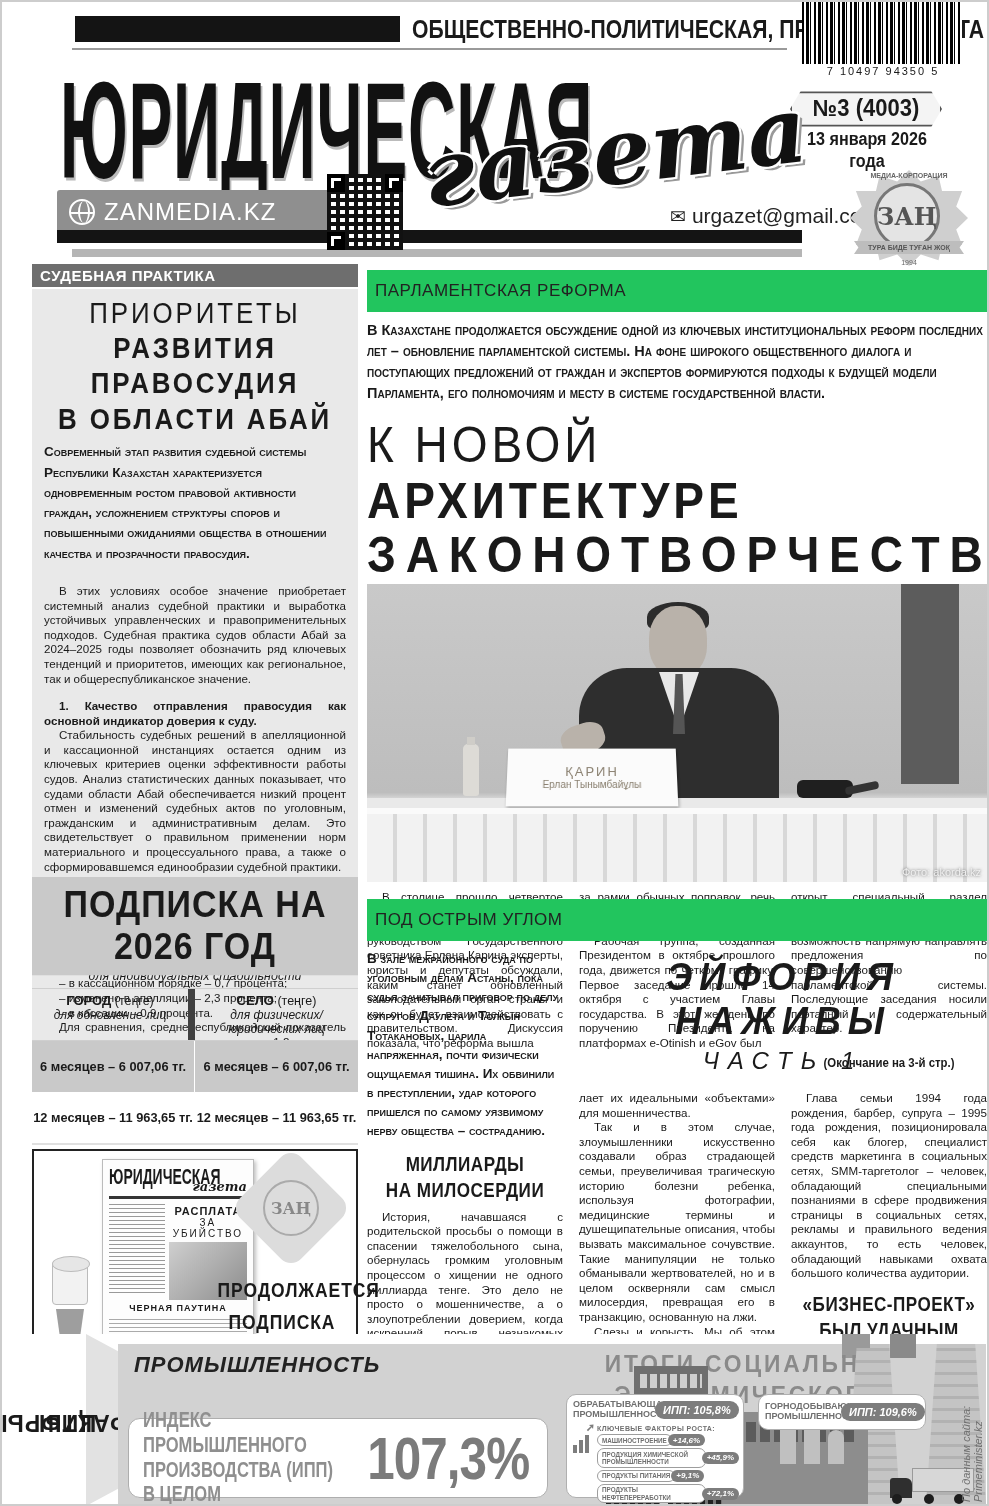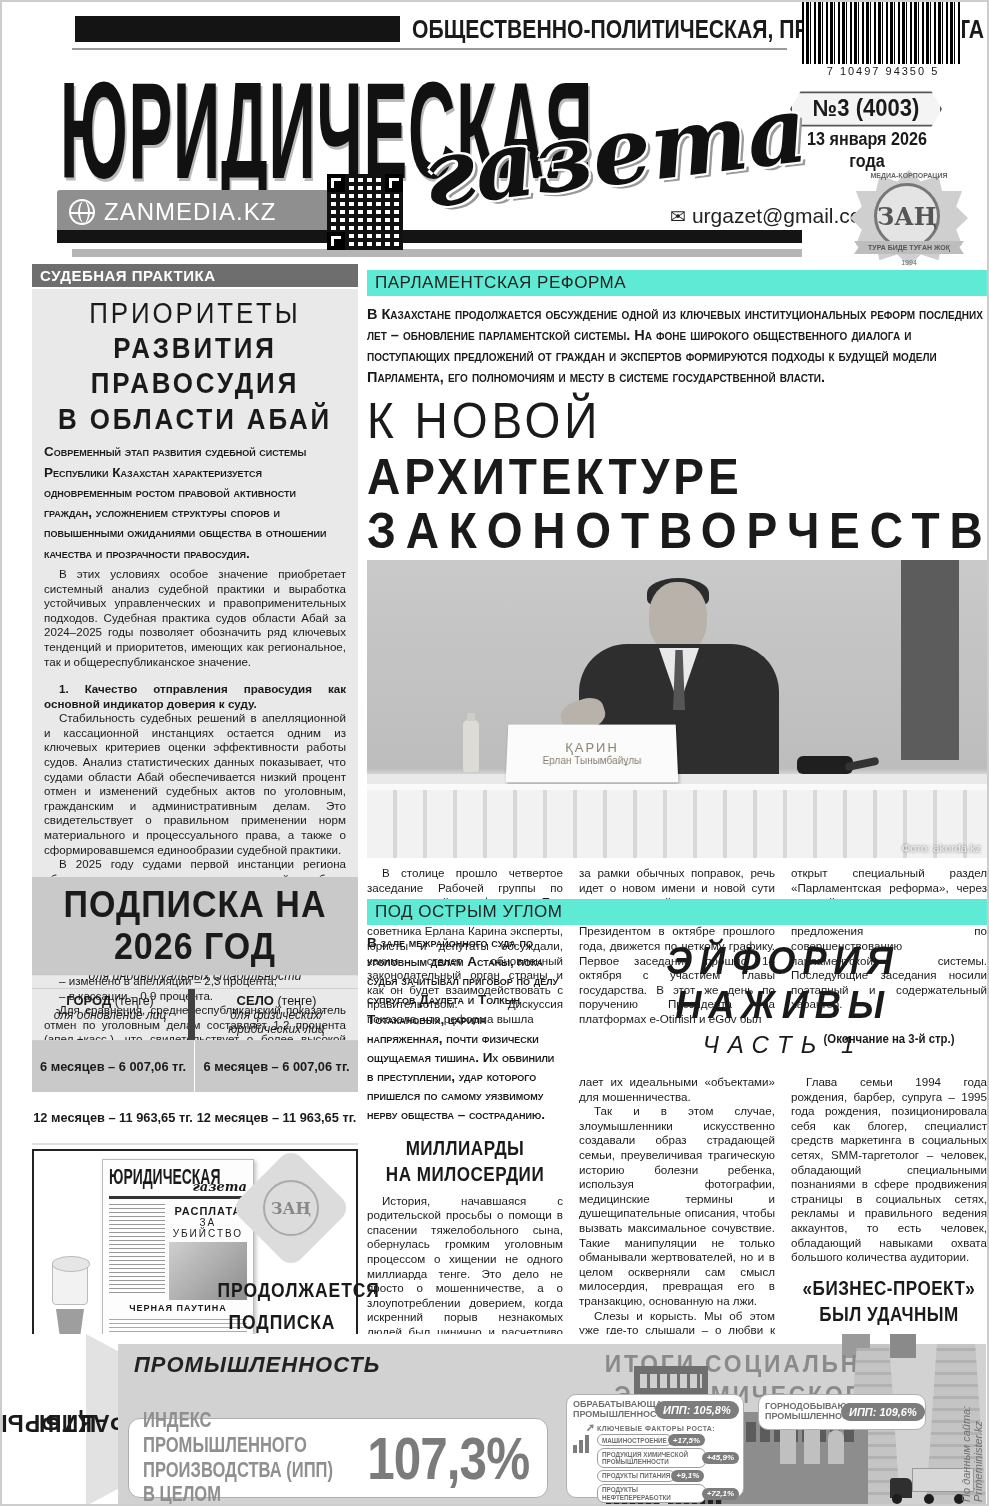--- a/index.html
+++ b/index.html
@@ -54,30 +54,30 @@
                 border-radius:50%; background:#e4e4e4; display:flex; align-items:center; justify-content:center; }
   .seal .zan { font-family:"DejaVu Serif", serif; font-weight:bold; font-size:24px; color:#555; }
   .seal .arc { position:absolute; left:0; top:2px; width:100%; text-align:center; font-size:7px; color:#666; font-weight:bold; }
   .seal .ribbon { position:absolute; left:4px; bottom:12px; width:110px; height:13px; background:#bdbdbd;
                   text-align:center; font-size:7px; font-weight:bold; color:#555; line-height:13px;
                   clip-path:polygon(0 0,100% 0,96% 50%,100% 100%,0 100%,4% 50%); }
   .seal .year { position:absolute; left:0; bottom:0; width:100%; text-align:center; font-size:7px; color:#666; }
 
   
   .sec-dark { background:#6e6e6e; color:#fff; font-weight:bold; font-size:15px; padding:3px 8px; letter-spacing:.5px; }
-  .sec-light { background:#5eead4; color:#222; font-size:17px; padding:3px 8px; letter-spacing:.5px; }
+  .sec-light { background:#22c55e; color:#222; font-size:17px; padding:11px 8px; letter-spacing:.5px; }
 
   
   .leftcol { position:absolute; left:30px; top:262px; width:326px; }
   .l-article { background:#e9e9e9; padding:10px 12px 8px; margin-top:2px; }
   .l-title { text-align:center; font-size:27px; line-height:1.18; letter-spacing:3px; margin:4px 0 12px;
              transform:scale(.96,1.1); }
   .l-title .t0 { font-weight:normal; }
   .l-title .tb { font-weight:bold; }
-  .l-lead { font-weight:bold; font-variant:small-caps; font-size:13.5px; line-height:1.5; margin-bottom:3px; }
+  .l-lead { font-weight:bold; font-variant:small-caps; font-size:13.5px; line-height:1.5; margin-bottom:20px; }
   .body-text { font-size:11.6px; line-height:1.26; text-align:justify; }
   .body-text p { margin:0; text-indent:15px; }
   .body-text p.noind { text-indent:0; }
   .body-text p.gap { margin-top:13px; }
   .subhead-inline { font-weight:bold; }
   .continued { text-align:center; font-weight:bold; font-size:12px; margin-top:12px; transform:scale(.95,1.05); }
 
   
   .subs { position:absolute; left:30px; top:875px; width:326px; }
   .subs-title { background:#c9c9c9; text-align:center; font-weight:bold; font-size:34px; letter-spacing:1px;
@@ -125,21 +125,21 @@
   .subs2-h { text-align:center; font-weight:bold; font-size:14px; padding-top:7px; }
   .subs2-hs { text-align:center; font-style:italic; font-size:12.5px; padding:1px 0 4px; border-bottom:1px solid #cfcfcf; }
   .subs2-col { text-align:center; font-size:13px; padding-top:3px; }
   .subs2-cols { text-align:center; font-style:italic; font-size:12px; padding-bottom:4px; }
   .subs2-row { text-align:center; font-weight:bold; font-size:12.8px; padding:3px 0; }
   .subs2-row.g1 { background:#c2c2c2; border-bottom:2px solid #fff; }
   .subs2-row.g2 { background:#cdcdcd; }
 
   
   .mainart { position:absolute; left:365px; top:268px; width:620px; }
-  .m-lead { font-weight:bold; font-variant:small-caps; font-size:14.5px; line-height:1.45; margin:8px 0 6px; }
+  .m-lead { font-weight:bold; font-variant:small-caps; font-size:14.5px; line-height:1.45; margin:8px 0 14px; }
   .m-headline { font-size:47px; line-height:1.12; letter-spacing:4px; transform:scale(.98,1.05);
                 transform-origin:left top; margin:2px 0 8px; }
   .m-headline .light { font-weight:normal; }
   .m-headline .bold { font-weight:bold; }
   .photo { position:relative; width:620px; height:298px; background:linear-gradient(#c9c9c9,#bdbdbd 70%,#d6d6d6 72%); overflow:hidden; }
   .ph-wall { position:absolute; right:28px; top:0; width:58px; height:200px; background:#5c5c5c; }
   .ph-man { position:absolute; left:200px; top:22px; width:220px; height:210px; }
   .ph-head { position:absolute; left:82px; top:0; width:58px; height:70px; background:#b9b2aa; border-radius:46% 46% 42% 42%; }
   .ph-hair { position:absolute; left:80px; top:-4px; width:62px; height:30px; background:#2c2c2c; border-radius:50% 50% 30% 30%; }
   .ph-suit { position:absolute; left:12px; top:62px; width:200px; height:150px; background:#2e2e2e;
@@ -506,21 +506,21 @@
         </div>
         <div class="bars-icon">
             <i class="b1"></i>
             <i class="b2"></i>
             <i class="b3"></i>
           </div>
         <div class="factors">
           <div class="f-title">КЛЮЧЕВЫЕ ФАКТОРЫ РОСТА:</div>
           <div class="f-row">
             <span class="f-pill">МАШИНОСТРОЕНИЕ</span>
-            <span class="f-val">+17,5%</span>
+            <span class="f-val">+14,6%</span>
           </div>
           <div class="f-row">
             <span class="f-pill">ПРОДУКЦИЯ ХИМИЧЕСКОЙ ПРОМЫШЛЕННОСТИ</span>
             <span class="f-val">+45,9%</span>
           </div>
           <div class="f-row">
             <span class="f-pill">ПРОДУКТЫ ПИТАНИЯ</span>
             <span class="f-val">+9,1%</span>
           </div>
           <div class="f-row">

